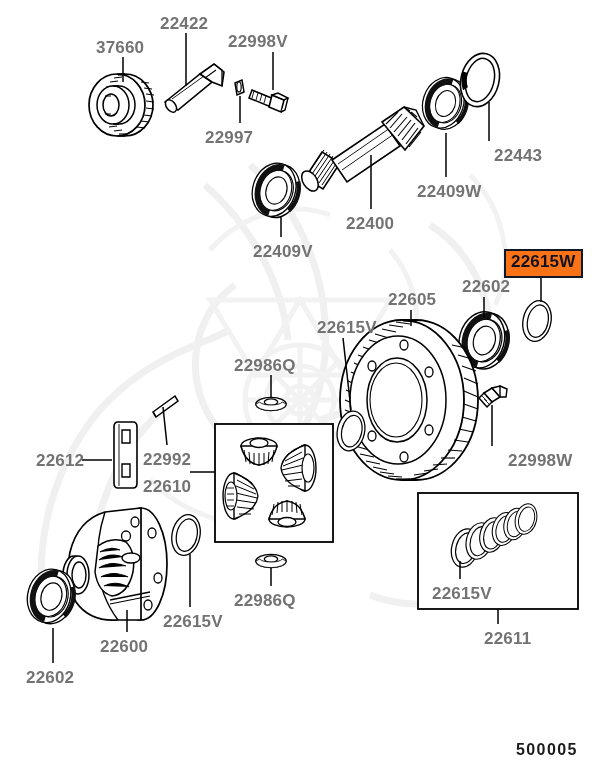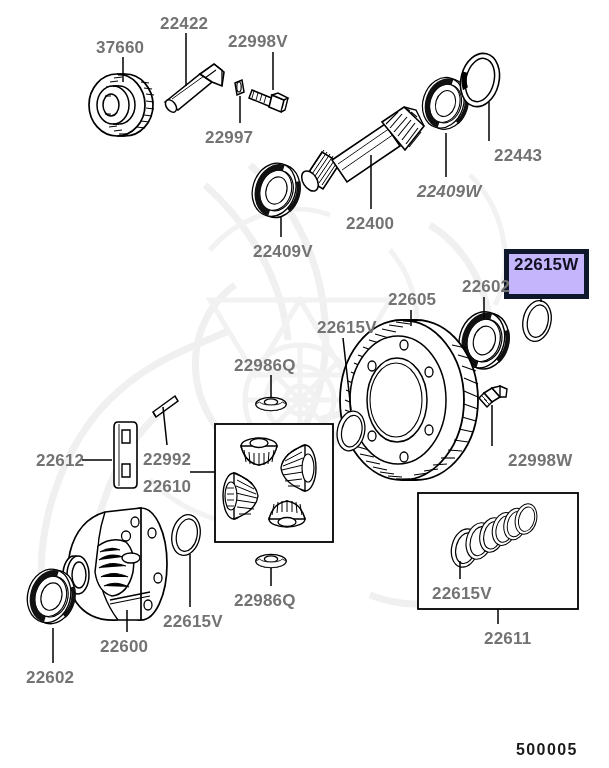--- a/index.html
+++ b/index.html
@@ -29,23 +29,23 @@
     position: absolute;
     font-family: "Liberation Sans", sans-serif;
     font-size: 17px;
     font-weight: bold;
     color: #737373;
     letter-spacing: 0.2px;
     white-space: nowrap;
     line-height: 1;
   }
   .lbl.hl {
-    background: #c4b5fd;
-    border: 5px solid #0f172a;
-    padding: 2px 5px 21px 5px;
+    background: #f97316;
+    border: 2px solid #0f172a;
+    padding: 2px 5px 6px 5px;
     color: #111122;
   }
   .refnum {
     position: absolute;
     font-family: "Liberation Sans", sans-serif;
     font-size: 16px;
     font-weight: bold;
     color: #1a1a1a;
     letter-spacing: 1.4px;
     white-space: nowrap;
@@ -475,21 +475,21 @@
       <path d="M 127 632 L 127 610"></path>
       <path d="M 53 663 L 53 628"></path>
     </g>
   </svg>
 
   <div class="lbl" style="left:96px;  top:39px;">37660</div>
   <div class="lbl" style="left:160px; top:15px;">22422</div>
   <div class="lbl" style="left:228px; top:33px;">22998V</div>
   <div class="lbl" style="left:205px; top:129px;">22997</div>
   <div class="lbl" style="left:462px; top:147px;margin-left:32px;">22443</div>
-  <div class="lbl" style="left:417px; top:183px;font-style:italic;">22409W</div>
+  <div class="lbl" style="left:417px; top:183px;">22409W</div>
   <div class="lbl" style="left:346px; top:215px;">22400</div>
   <div class="lbl" style="left:253px; top:243px;">22409V</div>
   <div class="lbl hl" style="left:504px; top:249px;">22615W</div>
   <div class="lbl" style="left:462px; top:278px;">22602</div>
   <div class="lbl" style="left:388px; top:291px;">22605</div>
   <div class="lbl" style="left:317px; top:319px;">22615V</div>
   <div class="lbl" style="left:234px; top:357px;">22986Q</div>
   <div class="lbl" style="left:36px;  top:452px;">22612</div>
   <div class="lbl" style="left:143px; top:451px;">22992</div>
   <div class="lbl" style="left:143px; top:478px;">22610</div>

